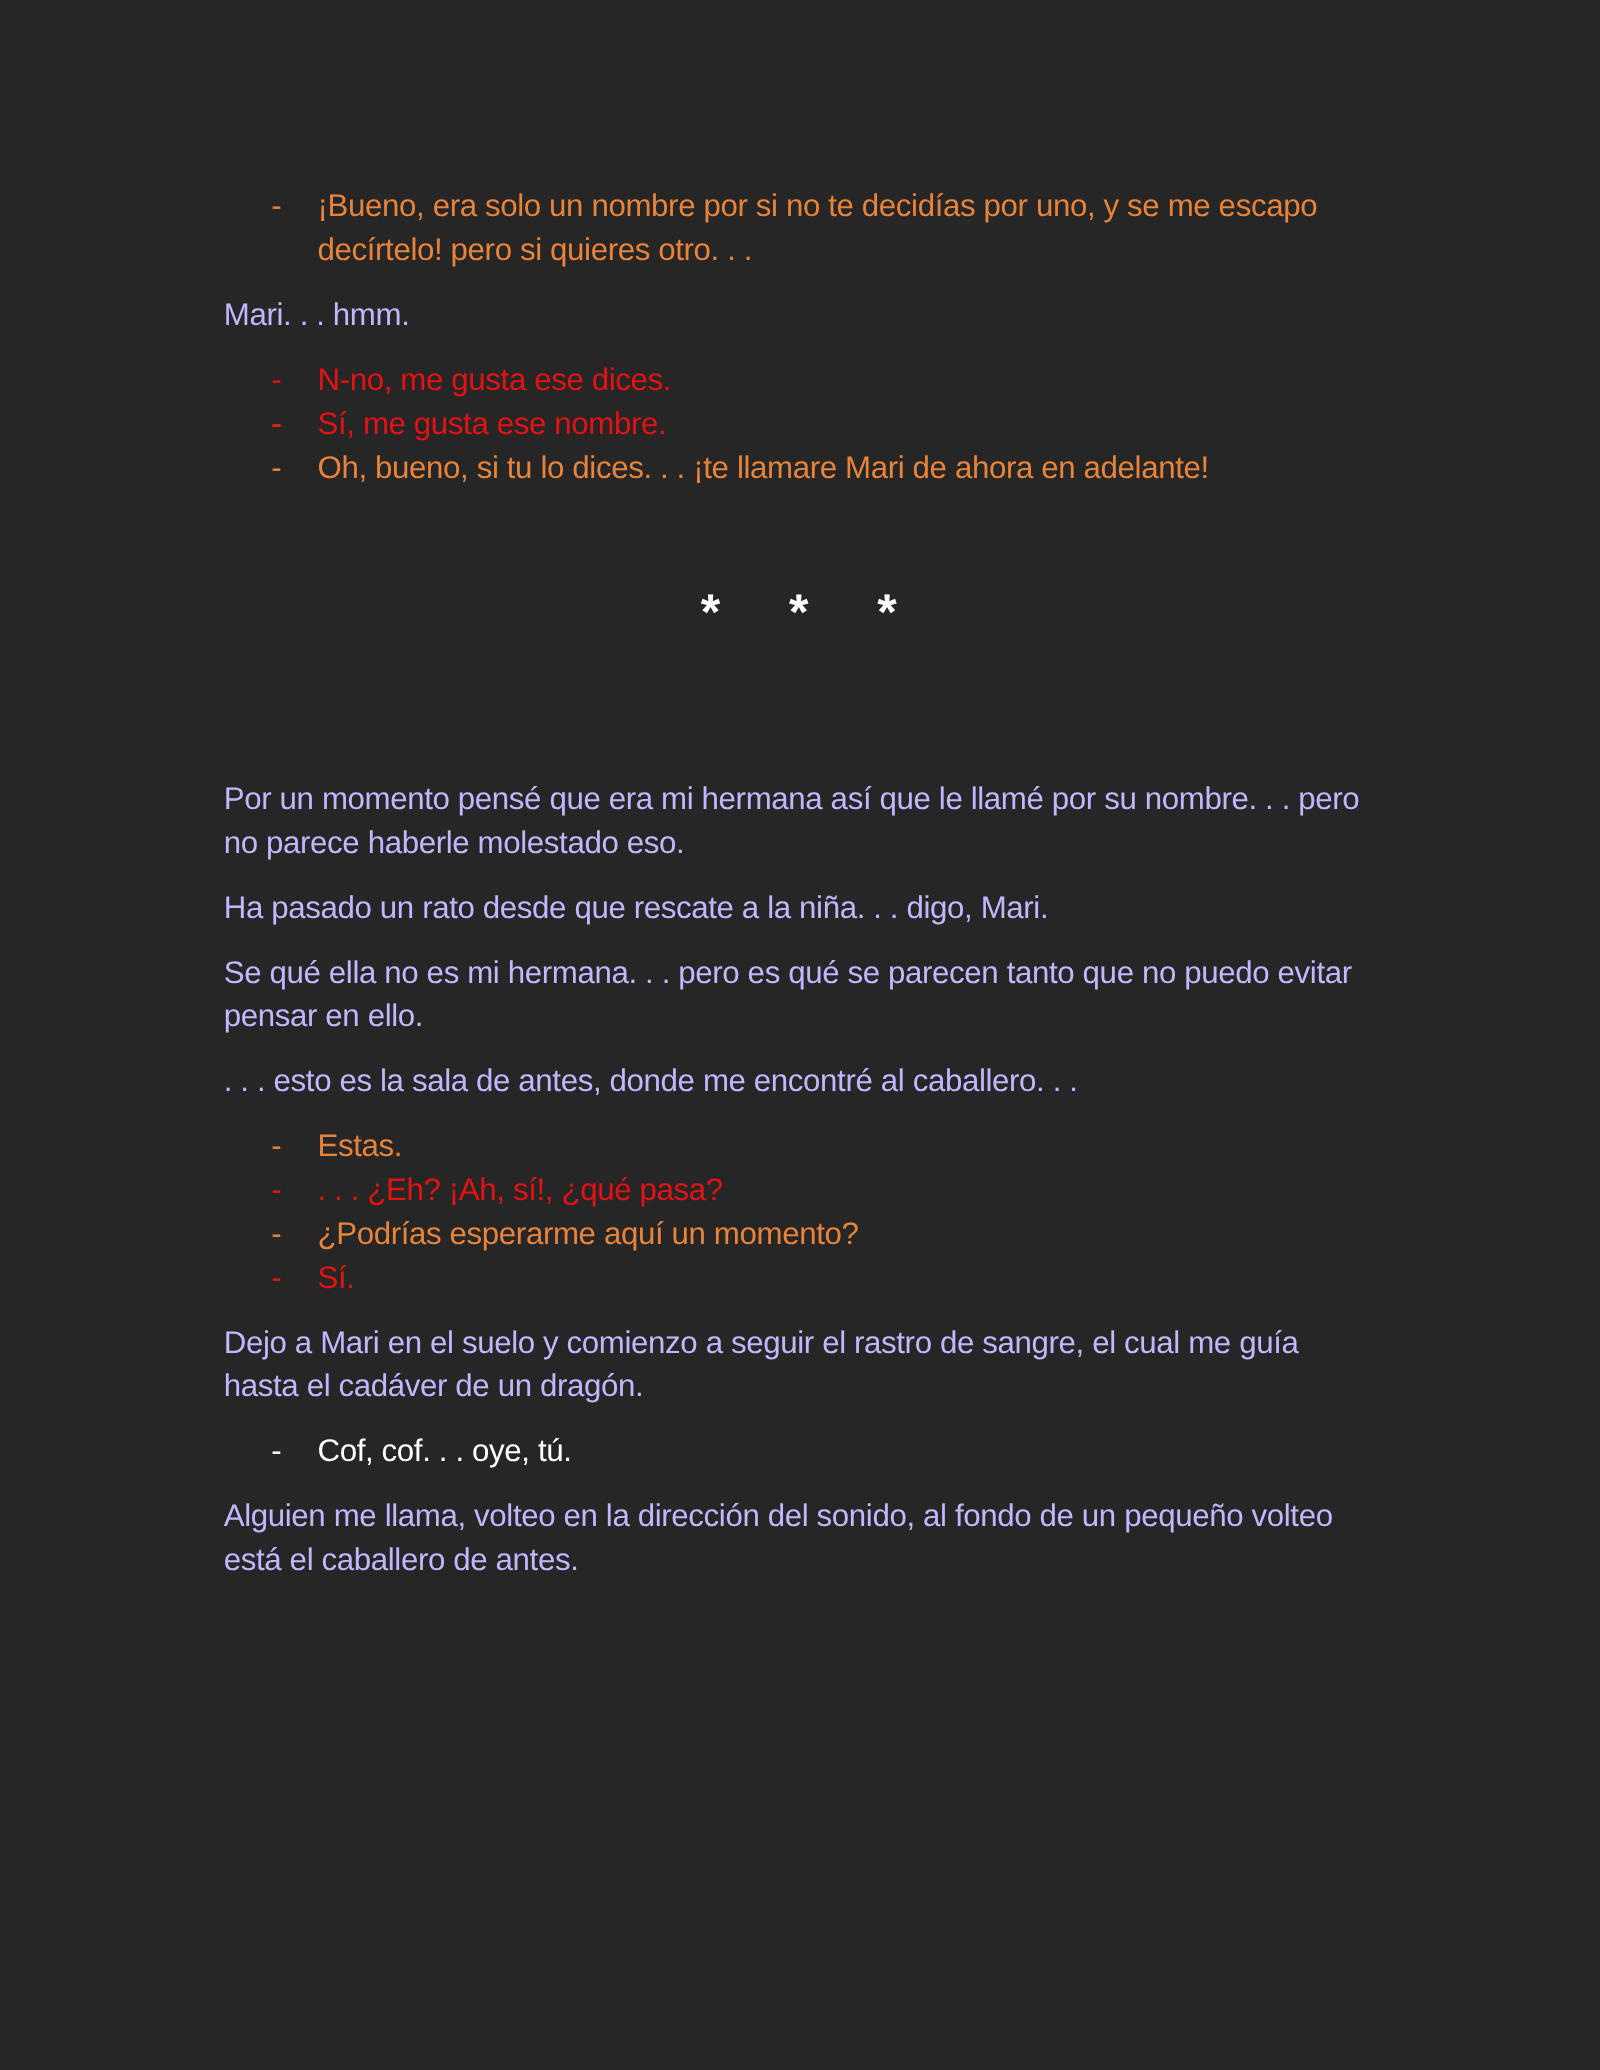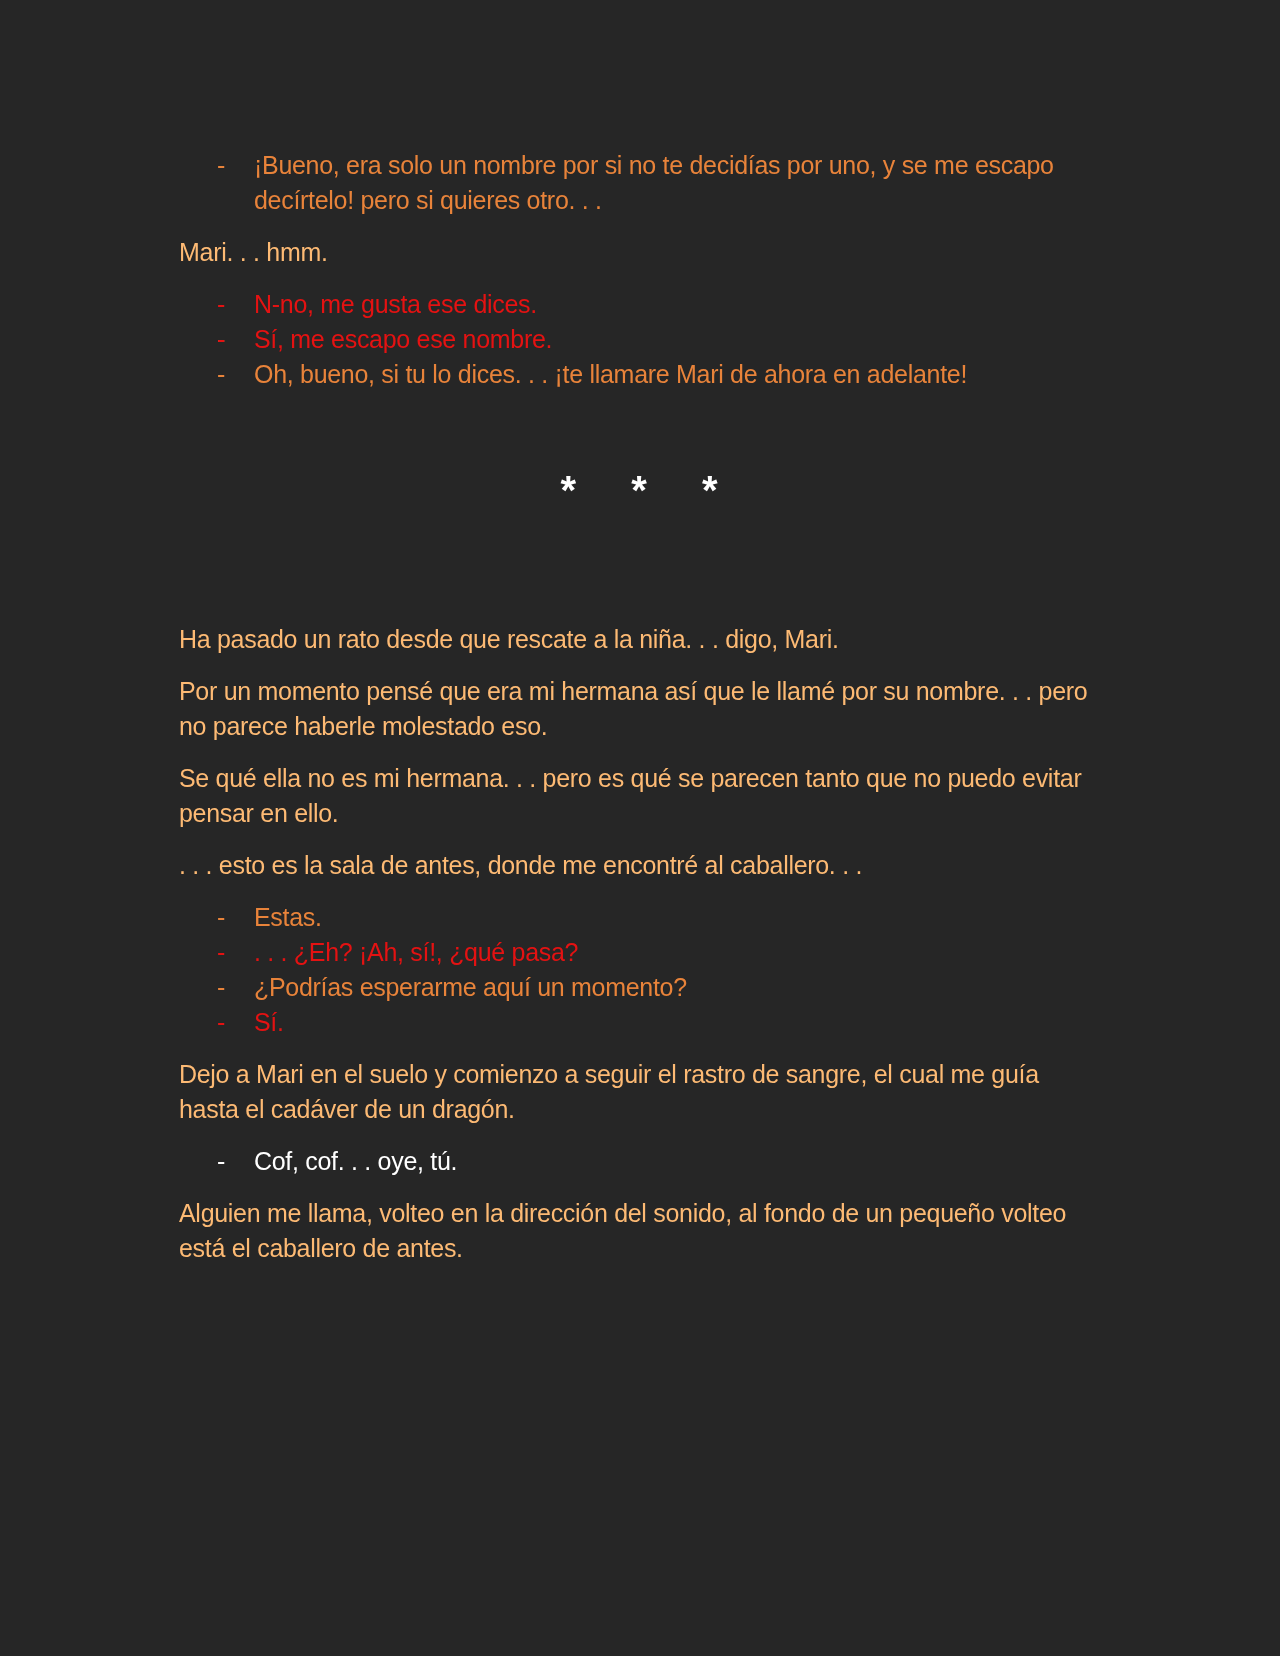--- a/index.html
+++ b/index.html
@@ -14,21 +14,21 @@
       overflow: hidden;
       font-family: "Liberation Sans", sans-serif;
     }
     .page {
       position: absolute;
       left: 179px;
       top: 148px;
       width: 920px;
     }
     .para {
-      color: #fdba74;
+      color: #c4b5fd;
       font-size: 25px;
       line-height: 35px;
       margin: 0 0 17px 0;
       letter-spacing: -0.3px;
     }
     .dialog {
       list-style: none;
       margin: 0 0 17px 0;
       padding: 0;
     }
@@ -76,32 +76,32 @@
   <ul class="dialog">
     <li class="c-red">
       <span class="dash">-</span>
       <span>N-no, me gusta ese dices.</span>
     </li>
     <li class="c-orange">
       <span class="dash">-</span>
     </li>
     <li class="c-red">
       <span class="dash">-</span>
-      <span>Sí, me escapo ese nombre.</span>
+      <span>Sí, me gusta ese nombre.</span>
     </li>
     <li class="c-orange">
       <span class="dash">-</span>
       <span>Oh, bueno, si tu lo dices. . . ¡te llamare Mari de ahora en adelante!</span>
     </li>
   </ul>
 
   <div class="separator">* * *</div>
 
+  <p class="para">Por un momento pensé que era mi hermana así que le llamé por su nombre. . . pero no parece haberle molestado eso.</p>
   <p class="para">Ha pasado un rato desde que rescate a la niña. . . digo, Mari.</p>
-  <p class="para">Por un momento pensé que era mi hermana así que le llamé por su nombre. . . pero no parece haberle molestado eso.</p>
   <p class="para">Se qué ella no es mi hermana. . . pero es qué se parecen tanto que no puedo evitar pensar en ello.</p>
   <p class="para">. . . esto es la sala de antes, donde me encontré al caballero. . .</p>
 
   <ul class="dialog">
     <li class="c-orange">
       <span class="dash">-</span>
       <span>Estas.</span>
     </li>
     <li class="c-red">
       <span class="dash">-</span>

